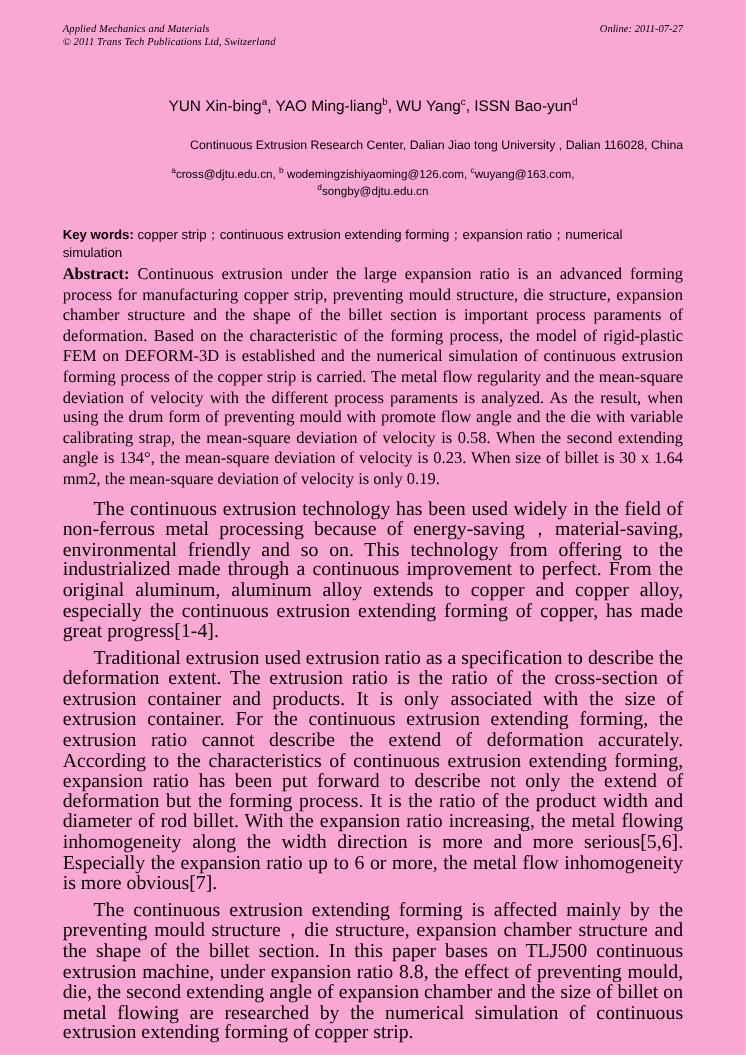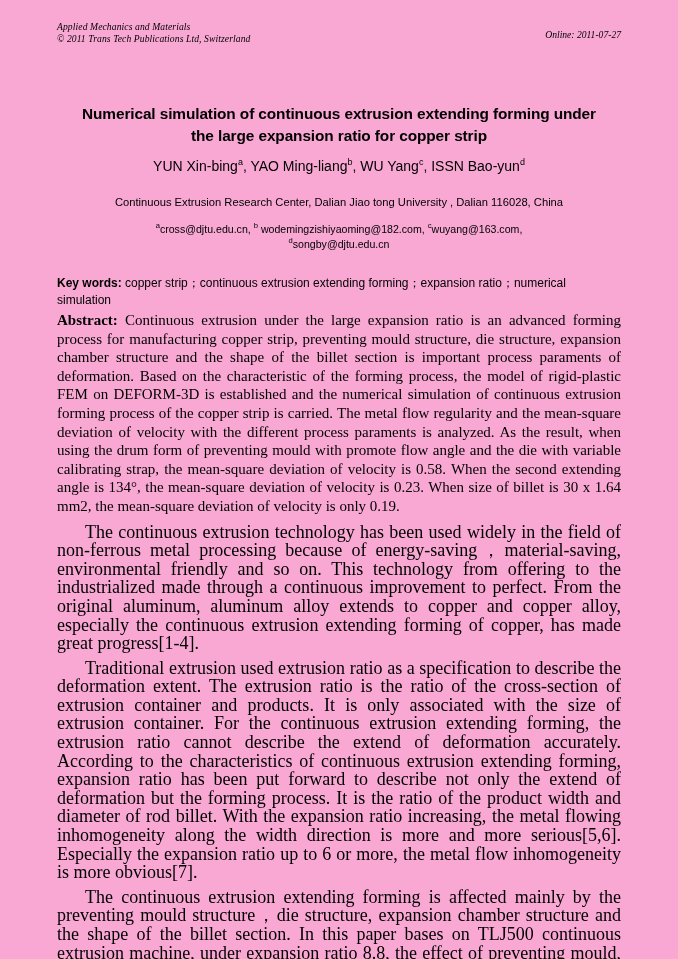--- a/index.html
+++ b/index.html
@@ -45,21 +45,21 @@
     font-size: 9.6px;
     line-height: 11.6px;
     letter-spacing: 0.1px;
   }
   .journal-header-left div {
     white-space: nowrap;
   }
   .journal-header-right {
     position: absolute;
     right: 0;
-    top: 29px;
+    top: 21px;
     font-family: "Liberation Serif", serif;
     font-style: italic;
     font-size: 9.6px;
     line-height: 11.6px;
     white-space: nowrap;
   }
 
   
   .title {
     margin-top: 26px;
@@ -84,21 +84,21 @@
     vertical-align: super;
     line-height: 0;
   }
 
   
   .affiliation {
     margin-top: 18px;
     font-family: "Liberation Sans", sans-serif;
     font-size: 11.2px;
     line-height: 16px;
-    text-align: center;
+    text-align: right;
   }
 
   
   .emails {
     margin-top: 12px;
     font-family: "Liberation Sans", sans-serif;
     font-size: 10.6px;
     line-height: 15px;
     text-align: center;
   }
@@ -164,35 +164,30 @@
   <div class="content">
 
     <div class="journal-header">
       <div class="journal-header-left">
         <div>Applied Mechanics and Materials</div>
         <div>© 2011 Trans Tech Publications Ltd, Switzerland</div>
       </div>
       <div class="journal-header-right">Online: 2011-07-27</div>
     </div>
 
-    <div class="title">
-      <span>Numerical simulation of continuous extrusion extending forming under</span>
-      <br>
-      <span>the large expansion ratio for copper strip</span>
-    </div>
 
     <div class="authors">
       <span>YUN Xin-bing</span><sup>a</sup><span>, </span><span>YAO Ming-liang</span><sup>b</sup><span>, </span><span>WU Yang</span><sup>c</sup><span>, </span><span>ISSN Bao-yun</span><sup>d</sup>
     </div>
 
     <div class="affiliation">Continuous Extrusion Research Center, Dalian Jiao tong University , Dalian 116028, China</div>
 
     <div class="emails">
       <span><sup>a</sup><span>cross@djtu.edu.cn,</span></span>
-      <span><sup>b</sup><span> wodemingzishiyaoming@182.com,</span></span>
+      <span><sup>b</sup><span> wodemingzishiyaoming@126.com,</span></span>
       <span><sup>c</sup><span>wuyang@163.com,</span></span>
       <br>
       <span><sup>d</sup><span>songby@djtu.edu.cn</span></span>
     </div>
 
     <div class="keywords">
       <span class="kw-label">Key words:</span><span> copper strip；continuous extrusion extending forming；expansion ratio；numerical simulation</span>
     </div>
 
     <div class="abstract">

